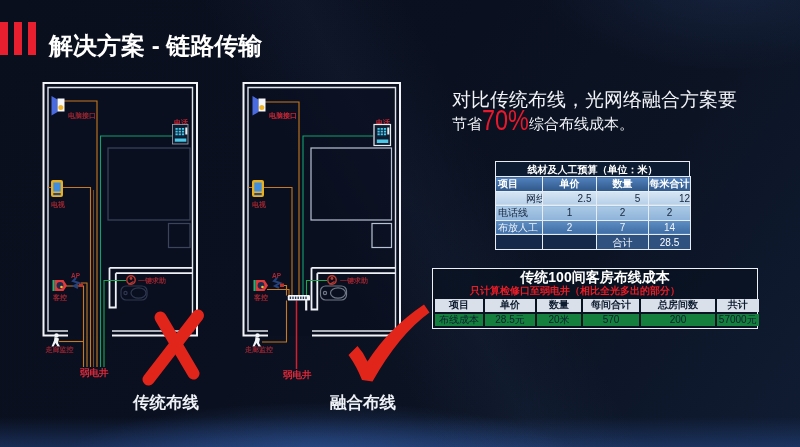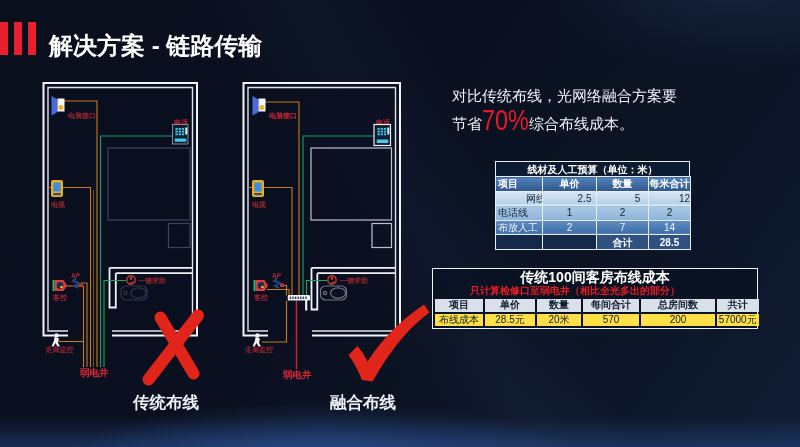--- a/index.html
+++ b/index.html
@@ -6,26 +6,26 @@
 body{width:800px;height:447px;overflow:hidden;position:relative;font-family:"Liberation Sans",sans-serif;background:#0a101f;}
 .bg{position:absolute;left:0;top:0;width:800px;height:447px;}
 .abs{position:absolute;}
 #t1 table{border-collapse:collapse;width:195px;table-layout:fixed;}
 #t1 td{border:1px solid #e8edf4;font-size:10px;text-align:center;padding:0;height:13.6px;line-height:13px;white-space:nowrap;overflow:hidden;color:#14243c;}
 #t1 td.f{text-align:left;padding-left:2px;}
 #t1 tr.h td{background:linear-gradient(180deg,#5181bd,#2f5788);color:#fff;font-weight:bold;}
 #t1 tr.r1 td{background:linear-gradient(180deg,#d8e6f3,#b6d0e9);padding-left:30px;}
 #t1 tr.r2 td{background:linear-gradient(180deg,#abc9e5,#8db3d9);margin-left:43px;}
 #t1 tr.r3 td{background:linear-gradient(180deg,#5f8fc3,#3f6da5);color:#f0f4f9;margin-left:37px;}
-#t1 tr.tot td{background:#2e5180;color:#fff;font-weight:bold;}
+#t1 tr.tot td{background:#2e5180;color:#fff;font-weight:normal;}
 #t1 tr.tot td.d{background:#15294a;}
 #t2 table{border-collapse:separate;border-spacing:2px;width:100%;table-layout:fixed;margin:0;}
 #t2 td{font-size:10px;text-align:center;padding:0;height:12.5px;line-height:12.5px;white-space:nowrap;overflow:hidden;color:#0e1c30;}
 #t2 tr.h td{background:#dae0ea;font-weight:bold;}
-#t2 tr.d td{background:#fde047;}
+#t2 tr.d td{background:#15803d;}
 </style>
 </head>
 <body>
 
 <div class="bg" style="background:linear-gradient(125deg,#0a0f1e 0%,#0a101f 45%,#0c1424 70%,#101c33 100%);"></div>
 
 <div class="bg" style="background:radial-gradient(ellipse 380px 90px at 320px 465px,rgba(62,112,198,0.55),rgba(62,112,198,0) 70%);"></div>
 
 <div class="bg" style="background:linear-gradient(to top,rgba(48,92,172,0.38),rgba(48,92,172,0) 30px);"></div>
 
@@ -269,21 +269,21 @@
 <circle cx="325" cy="293" r="1.6"></circle>
 </g>
 
 <text x="283" y="378" font-size="9.5" font-weight="bold" fill="#e0293a">弱电井</text>
 
 <path d="M348.5,355 L357.5,346 Q363.5,352.5 367.5,361.5 Q389,328 424,304.5 L429.5,312.5 Q399,334.5 372.5,381.5 L362,380 Q356.5,366 348.5,355 Z" fill="#e1251b"></path>
 
 <text x="330" y="407.5" font-size="16.5" font-weight="bold" fill="#eef1f6">融合布线</text>
 </svg>
 
-<div class="abs" style="left:452px;top:86.5px;color:#f2f4f8;font-size:15px;">对比传统布线，光网络融合方案要</div>
+<div class="abs" style="left:452px;top:86.5px;color:#f2f4f8;font-size:19px;">对比传统布线，光网络融合方案要</div>
 
 <div class="abs" style="left:452px;top:105px;color:#f2f4f8;font-size:15px;height:28px;line-height:28px;white-space:nowrap;">
 <span style="display:inline-block;vertical-align:bottom;line-height:22px;">节省</span><span style="display:inline-block;vertical-align:bottom;color:#e8192c;font-size:30px;line-height:30px;transform:scaleX(0.78);transform-origin:0 100%;margin-right:-13px;">70%</span><span style="display:inline-block;vertical-align:bottom;line-height:22px;">综合布线成本。</span>
 </div>
 
 <div class="abs" id="t1" style="left:495px;top:161px;width:195px;">
 
   <div style="box-sizing:border-box;border:1px solid #e8edf4;border-bottom:none;background:#0d1b30;color:#fff;font-size:10px;font-weight:bold;text-align:center;height:15px;line-height:15px;white-space:nowrap;">线材及人工预算（单位：米）</div>
   <table>
     <colgroup>

